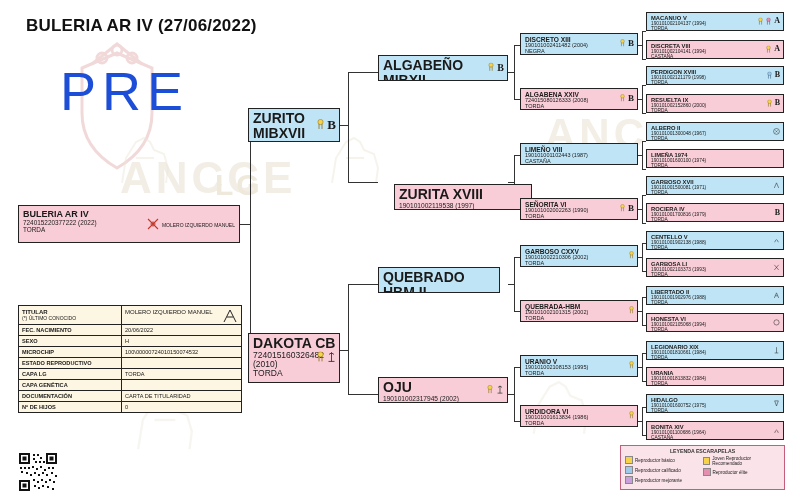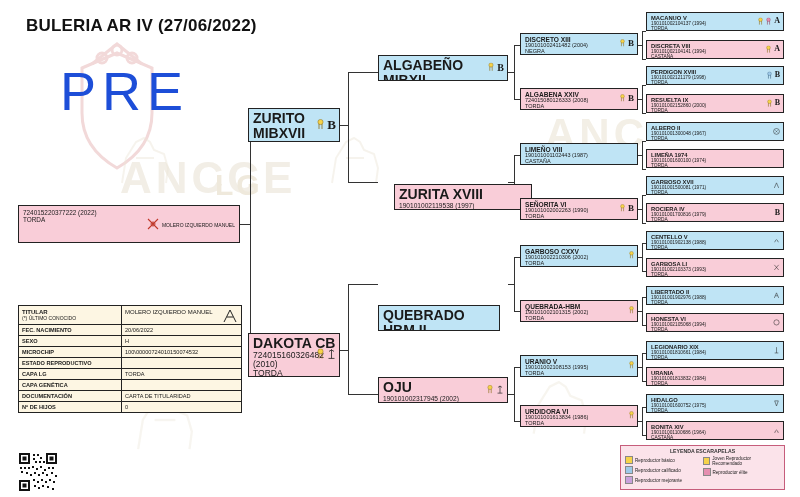--- a/index.html
+++ b/index.html
@@ -248,20 +248,21 @@
 <div class="ln v" style="left:642px;top:353px;height:28px;"></div>
 <div class="ln h" style="left:642px;top:353px;width:4px;"></div>
 <div class="ln h" style="left:642px;top:381px;width:4px;"></div>
 
 <div class="ln h" style="left:638px;top:421px;width:4px;"></div>
 <div class="ln v" style="left:642px;top:407px;height:28px;"></div>
 <div class="ln h" style="left:642px;top:407px;width:4px;"></div>
 <div class="ln h" style="left:642px;top:435px;width:4px;"></div>
 
 <div class="main-box">
+  <span class="nm">BULERIA AR IV</span>
   <span>724015220377222 (2022)</span><br>
   <span>TORDA</span>
   <span class="breeder">
     <span class="ico">
       <svg width="12" height="12" viewBox="0 0 12 12">
           <path d="M1 1 L11 11 M11 1 L1 11" stroke="#c0392b" stroke-width="1.1" fill="none"></path>
           <circle cx="6" cy="6" r="2" fill="none" stroke="#c0392b" stroke-width="1"></circle>
         </svg>
     </span>
     <span>MOLERO IZQUIERDO MANUEL</span>
@@ -325,21 +326,21 @@
   <span class="icons">
     <span class="rose">
       <svg width="7" height="11" viewBox="0 0 7 11">
           <circle cx="3.5" cy="3" r="2.6" fill="#f6d34a" stroke="#8a6d1a" stroke-width=".5"></circle>
           <path d="M2 5 L2 10 M5 5 L5 10" stroke="#8a6d1a" stroke-width=".8"></path>
         </svg>
     </span>
     <span class="bigB">B</span>
   </span>
 </div>
-<div class="node g1 pink" style="left:248px;top:333px;width:92px;height:44px;">
+<div class="node g1 pink" style="left:248px;top:333px;width:92px;height:50px;">
   <span class="nm">DAKOTA CB</span>
   <span class="id">724015160326482 (2010)</span>
   <span class="cp">TORDA</span>
   <span class="icons">
     <span class="rose">
       <svg width="7" height="11" viewBox="0 0 7 11">
           <circle cx="3.5" cy="3" r="2.6" fill="#f6d34a" stroke="#8a6d1a" stroke-width=".5"></circle>
           <path d="M2 5 L2 10 M5 5 L5 10" stroke="#8a6d1a" stroke-width=".8"></path>
         </svg>
     </span>
@@ -361,21 +362,21 @@
           <path d="M2 5 L2 10 M5 5 L5 10" stroke="#8a6d1a" stroke-width=".8"></path>
         </svg></span>
     <span style="font-size:10px;font-weight:bold;font-family:'Liberation Serif',serif;">B</span>
   </span>
 </div>
 <div class="node g2 pink" style="left:378px;top:184px;width:138px;height:26px;margin-left:16px;">
   <span class="nm">ZURITA XVIII</span>
   <span class="id">190101002119538 (1997)</span>
   <span class="cp">TORDA</span>
 </div>
-<div class="node g2 blue" style="left:378px;top:267px;width:122px;height:26px;margin-top:38px;">
+<div class="node g2 blue" style="left:378px;top:267px;width:122px;height:26px;">
   <span class="nm">QUEBRADO HBM II</span>
   <span class="id">724015100272371 (2010)</span>
   <span class="cp">TORDA</span>
 </div>
 <div class="node g2 pink" style="left:378px;top:377px;width:130px;height:26px;">
   <span class="nm">OJU</span>
   <span class="id">190101002317945 (2002)</span>
   <span class="cp">TORDA</span>
   <span class="icons">
     <span><svg width="6" height="9" viewBox="0 0 7 11">

